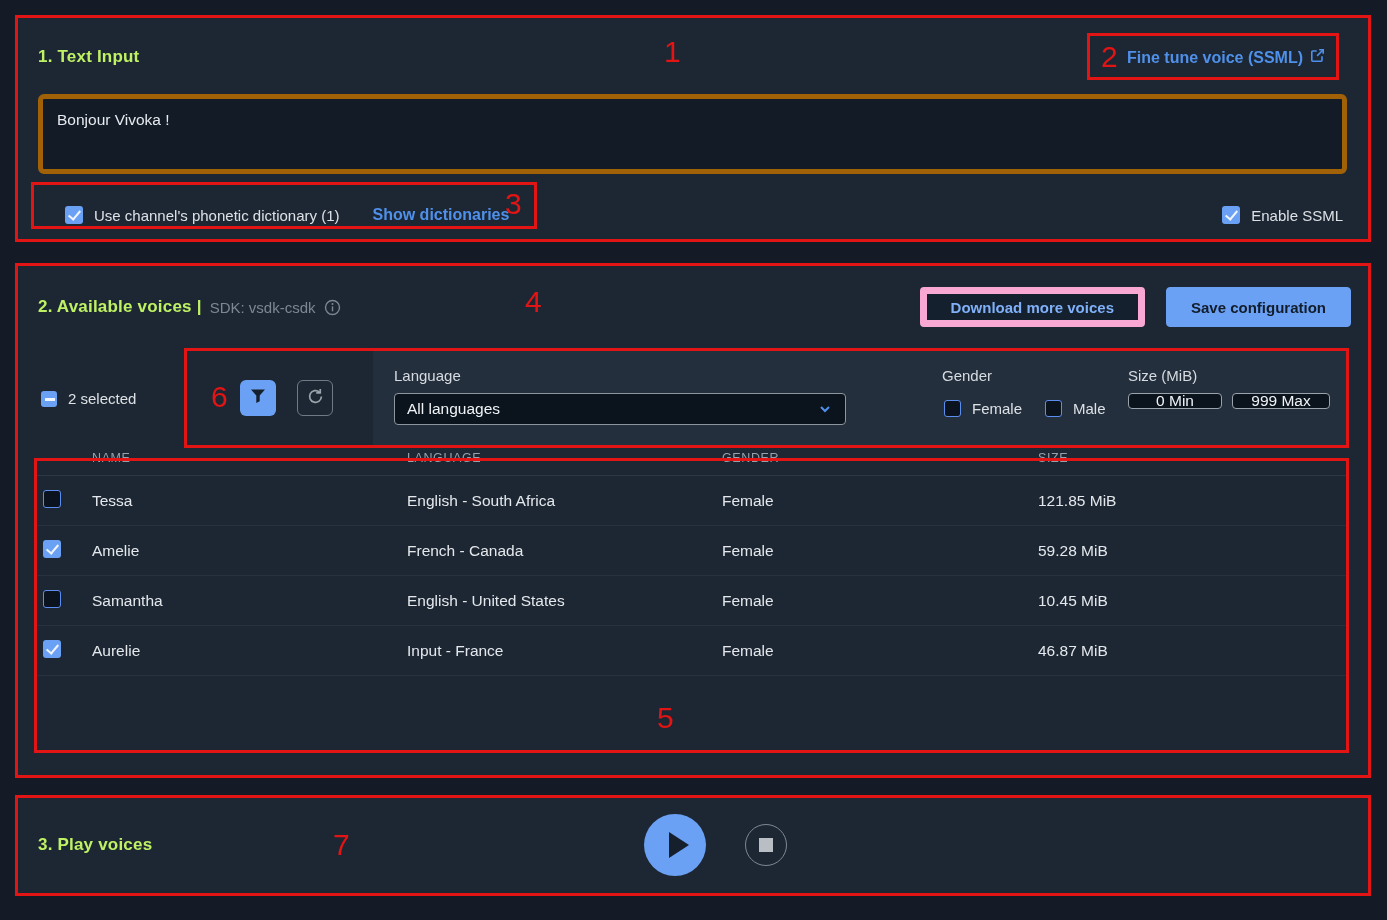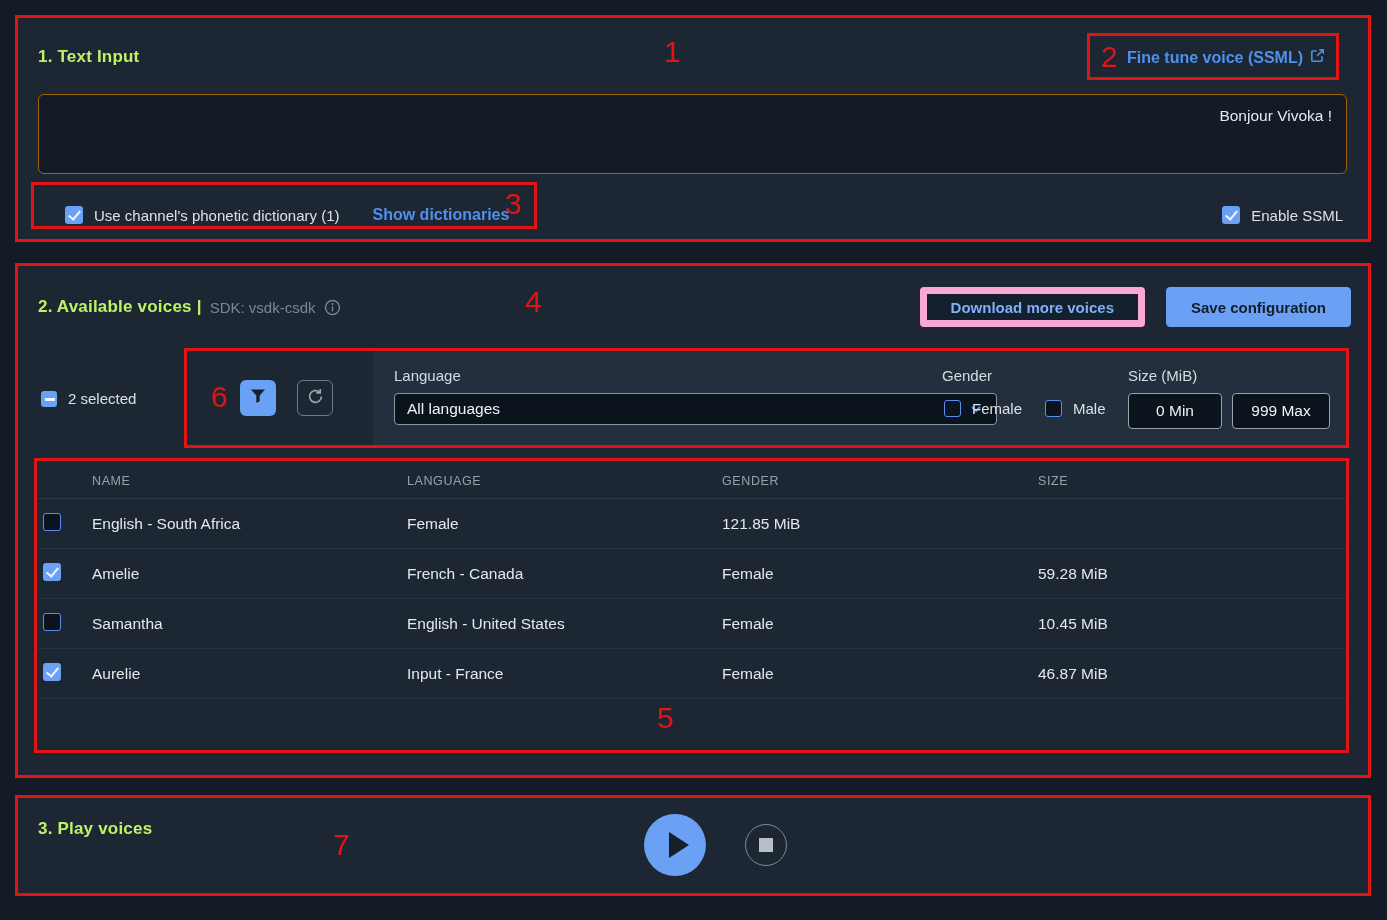--- a/index.html
+++ b/index.html
@@ -16,23 +16,23 @@
 
   .sec-title { font-size: 17px; font-weight: 700; color: #bef264; letter-spacing: .2px; }
 
   
   .s1-header { position: absolute; left: 21px; right: 44px; top: 28px; height: 24px;
                display: flex; justify-content: space-between; align-items: center; }
   .link { color: #4f90ea; font-size: 16px; font-weight: 700; cursor: pointer;
           display: inline-flex; align-items: flex-end; gap: 7px; }
   .text-input {
     position: absolute; left: 21px; top: 77px; width: 1309px; height: 80px;
-    background: #121b26; border: 1px solid #a16207; border-radius: 6px;
+    background: #121b26; border: 5px solid #a16207; border-radius: 6px;
     color: #e7eaee; font-size: 15.5px; padding: 12px 14px; resize: none;
-    font-family: "Liberation Sans", sans-serif; outline: none; text-align: right;
+    font-family: "Liberation Sans", sans-serif; outline: none;
   }
   .s1-bottom { position: absolute; left: 23px; right: 26px; top: 188px; height: 20px;
                display: flex; align-items: center; padding-left: 25px; }
   .cb-label { font-size: 15px; color: #dde1e6; margin-left: 11px; }
   .show-dict { margin-left: 33px; }
   .right-group { margin-left: auto; display: flex; align-items: flex-end; }
 
   
   .cb { width: 18px; height: 18px; border-radius: 3px; position: relative;
         display: inline-block; flex: 0 0 auto; cursor: pointer; }
@@ -65,46 +65,46 @@
                 background: #1d2733; }
   .icon-btn { position: absolute; width: 36px; height: 36px; border-radius: 6px;
               display: flex; align-items: center; justify-content: center; cursor: pointer; }
   .filter-btn { left: 56px; top: 32px; background: #6ba1f5; }
   .refresh-btn { left: 113px; top: 32px; background: transparent; border: 1px solid #6f7a87; }
   .filter-form { position: absolute; left: 189px; top: 0; right: 0; bottom: 0; background: #242f3d; }
   .f-label { position: absolute; font-size: 15px; color: #d6dbe1; }
   .lang-label { left: 21px; top: 19px; }
   .gender-label { left: 569px; top: 19px; }
   .size-label { left: 755px; top: 19px; }
-  .lang-select { position: absolute; left: 21px; top: 45px; width: 603px; height: 32px;
+  .lang-select { position: absolute; left: 21px; top: 45px; width: 452px; height: 32px;
                  background: #0b131d; border: 1px solid #8d969f; border-radius: 4px;
                  display: flex; align-items: center; padding: 0 12px; font-size: 15.5px;
                  color: #f0f3f6; cursor: pointer; }
   .lang-select .chev { margin-left: auto; display: inline-flex; }
   .gender-opt { position: absolute; top: 52px; display: flex; align-items: center; }
   .g-female { left: 571px; }
   .g-male { left: 672px; }
-  .size-input { position: absolute; top: 45px; height: 36px; background: #0b131d;
+  .size-input { position: absolute; top: 45px; height: 16px; background: #0b131d;
                 border: 1px solid #9aa3ac; border-radius: 4px; color: #f0f3f6;
                 font-size: 15.5px; display: flex; align-items: center; justify-content: center;
                 cursor: text; }
   .size-min { left: 755px; width: 94px; }
   .size-max { left: 859px; width: 98px; }
 
   
-  .vtable { position: absolute; left: 17px; top: 199px; width: 1315px; height: 353px; border-radius: 22px; }
+  .vtable { position: absolute; left: 17px; top: 176px; width: 1315px; height: 353px; border-radius: 22px; }
   .thead, .trow { display: grid; grid-template-columns: 58px 315px 315px 316px 1fr;
                   align-items: center; }
   .thead { height: 35px; border-bottom: 1px solid #2c3845; color: #97a1ac;
            font-size: 12.5px; letter-spacing: .6px; font-weight: 400; }
   .trow { height: 50px; border-bottom: 1px solid #27323e; font-size: 15.5px; color: #e4e8ec; }
   .cbcell { padding-left: 9px; }
 
   
-  .s3-title { position: absolute; left: 21px; top: 22px; }
+  .s3-title { position: absolute; left: 21px; top: 38px; }
   .play-btn { position: absolute; left: 627px; top: 17px; width: 62px; height: 62px;
               border-radius: 50%; background: #6ba1f5; cursor: pointer; }
   .play-btn::after { content: ""; position: absolute; left: 25px; top: 18px;
                      border-left: 20px solid #16202c; border-top: 13px solid transparent;
                      border-bottom: 13px solid transparent; }
   .stop-btn { position: absolute; left: 728px; top: 27px; width: 42px; height: 42px;
               border-radius: 50%; border: 1px solid #7e8894; background: transparent; cursor: pointer; }
   .stop-btn::after { content: ""; position: absolute; left: 13px; top: 13px;
                      width: 14px; height: 14px; background: #b9bec4; }
 
@@ -230,20 +230,21 @@
       <div class="thead">
         <div class="cbcell"></div>
         <div>NAME</div>
         <div>LANGUAGE</div>
         <div>GENDER</div>
         <div>SIZE</div>
       </div>
       <div id="voice-table-body">
   <div class="trow">
     <div class="cbcell"><span class="cb off"></span></div>
+    <div>Tessa</div>
     <div>English - South Africa</div>
     <div>Female</div>
     <div>121.85 MiB</div>
   </div>
 
   <div class="trow">
     <div class="cbcell"><span class="cb on"></span></div>
     <div>Amelie</div>
     <div>French - Canada</div>
     <div>Female</div>

